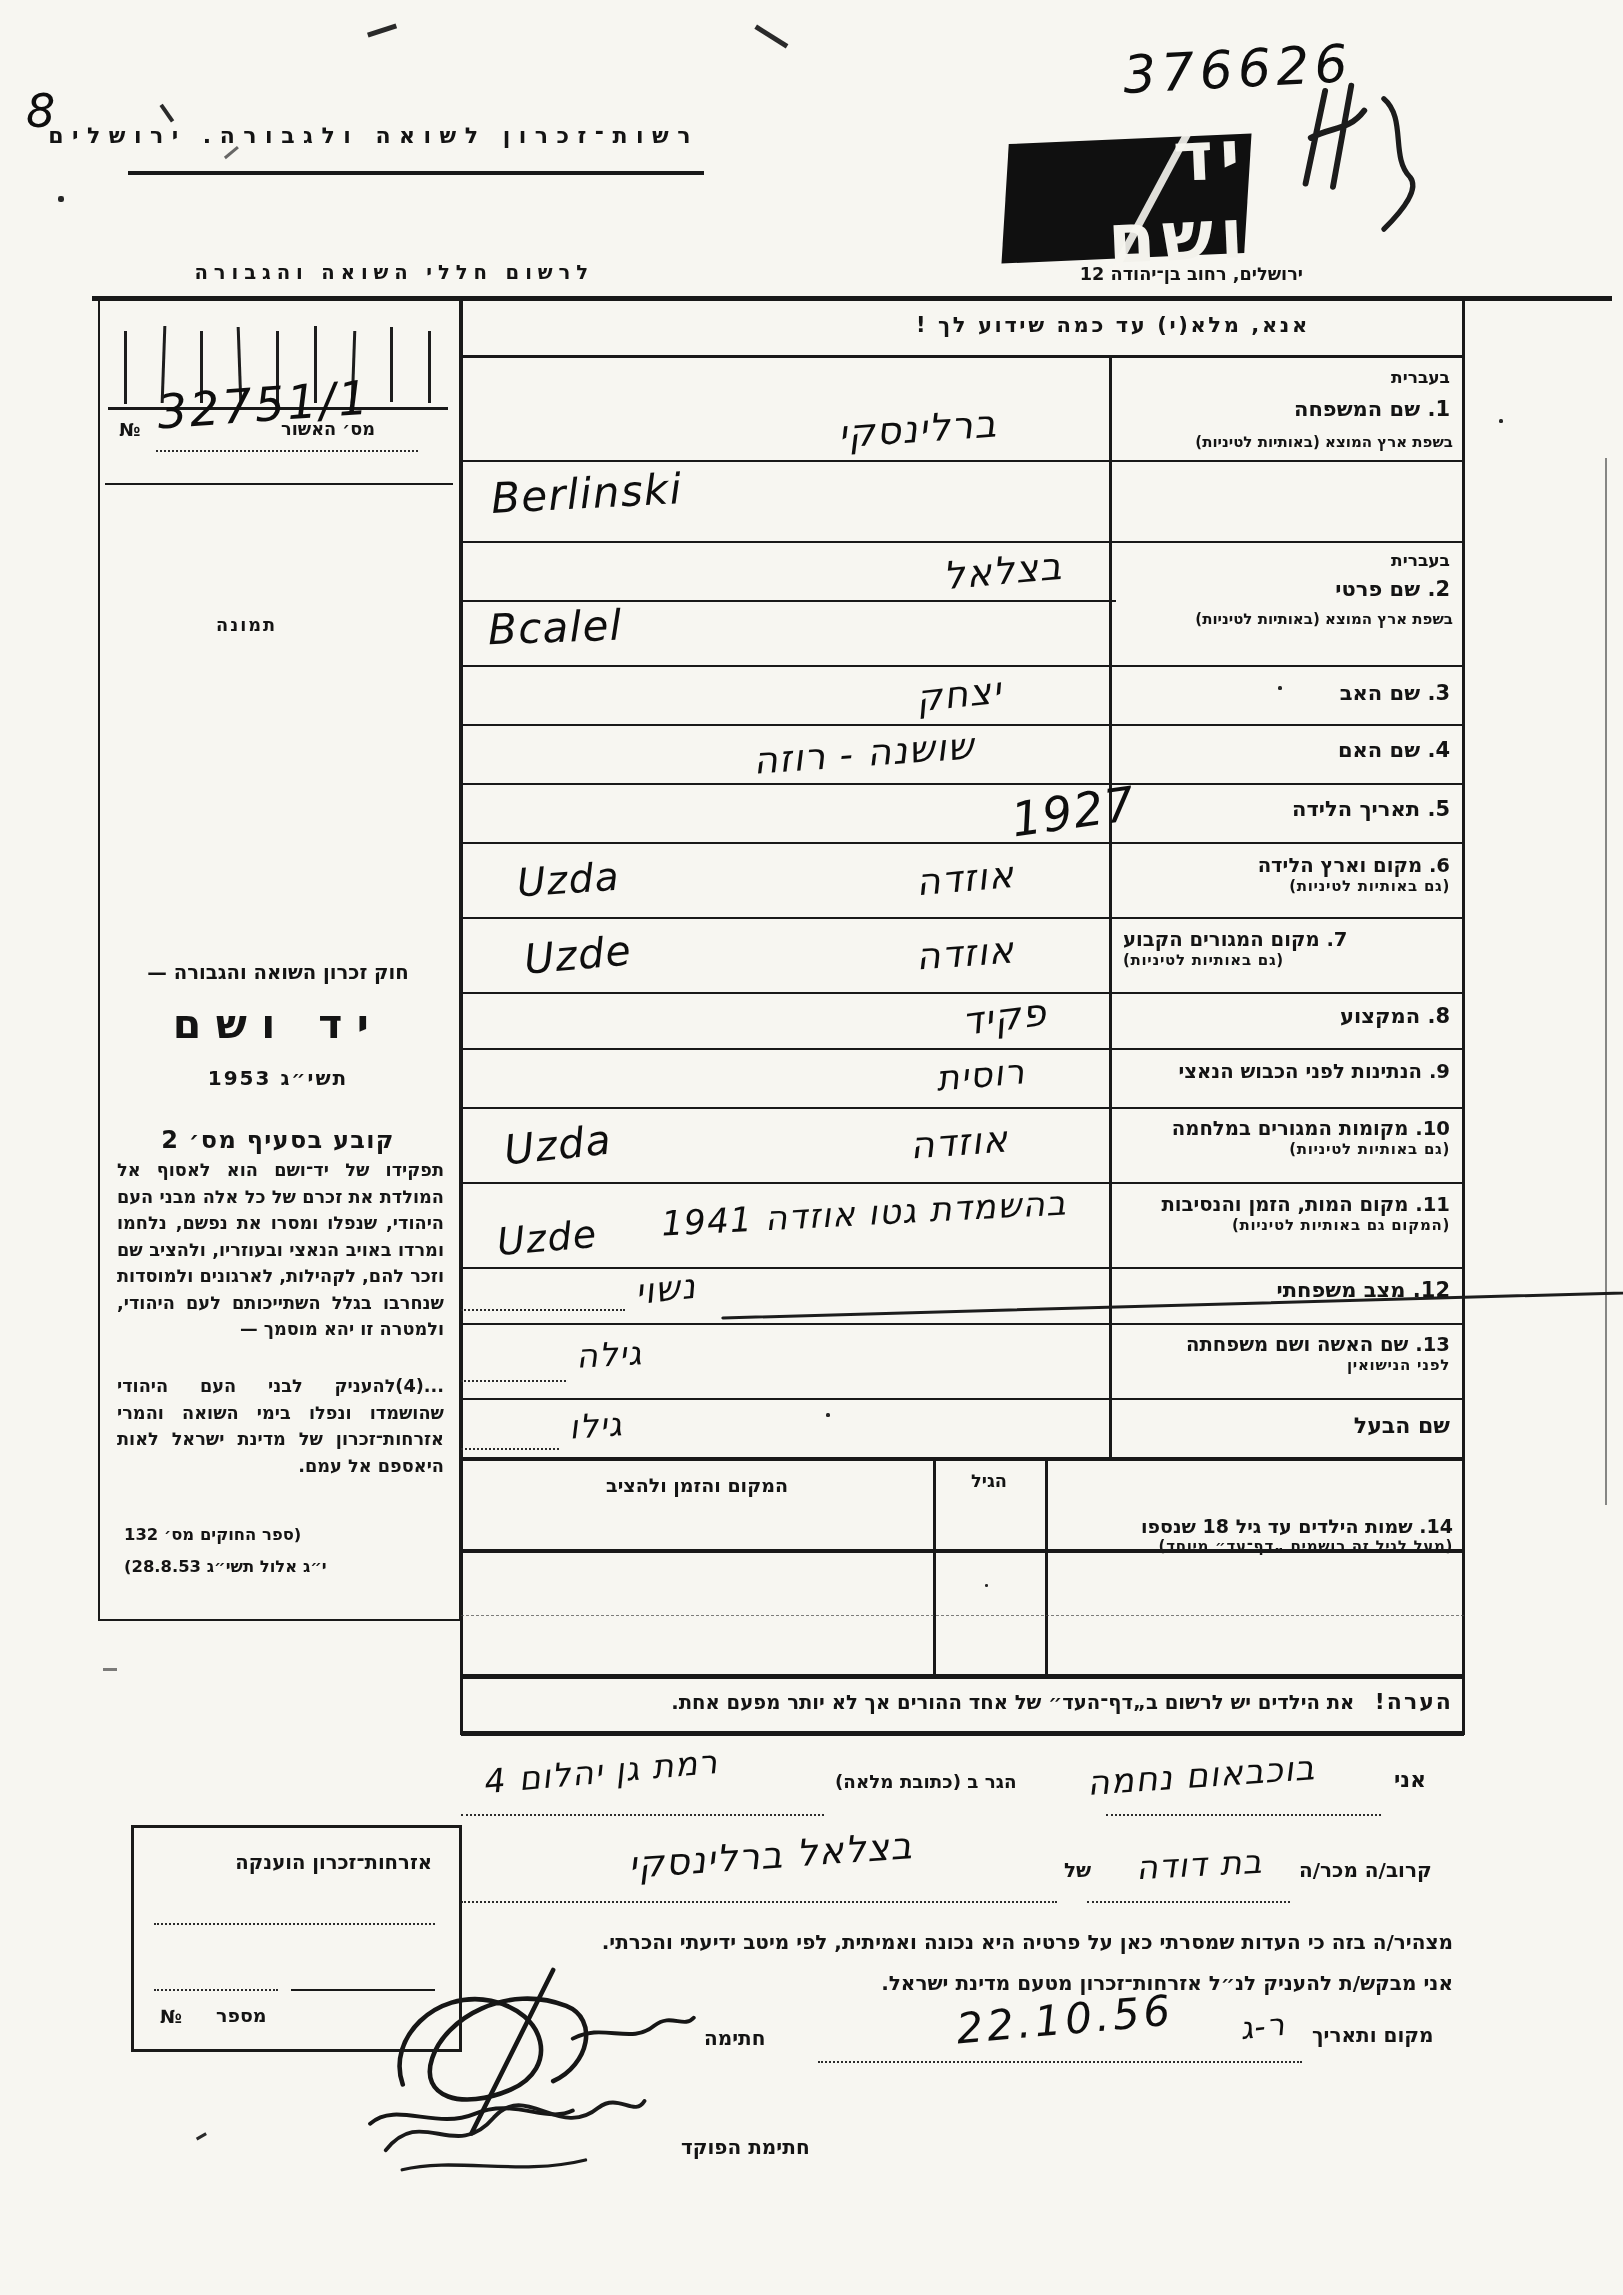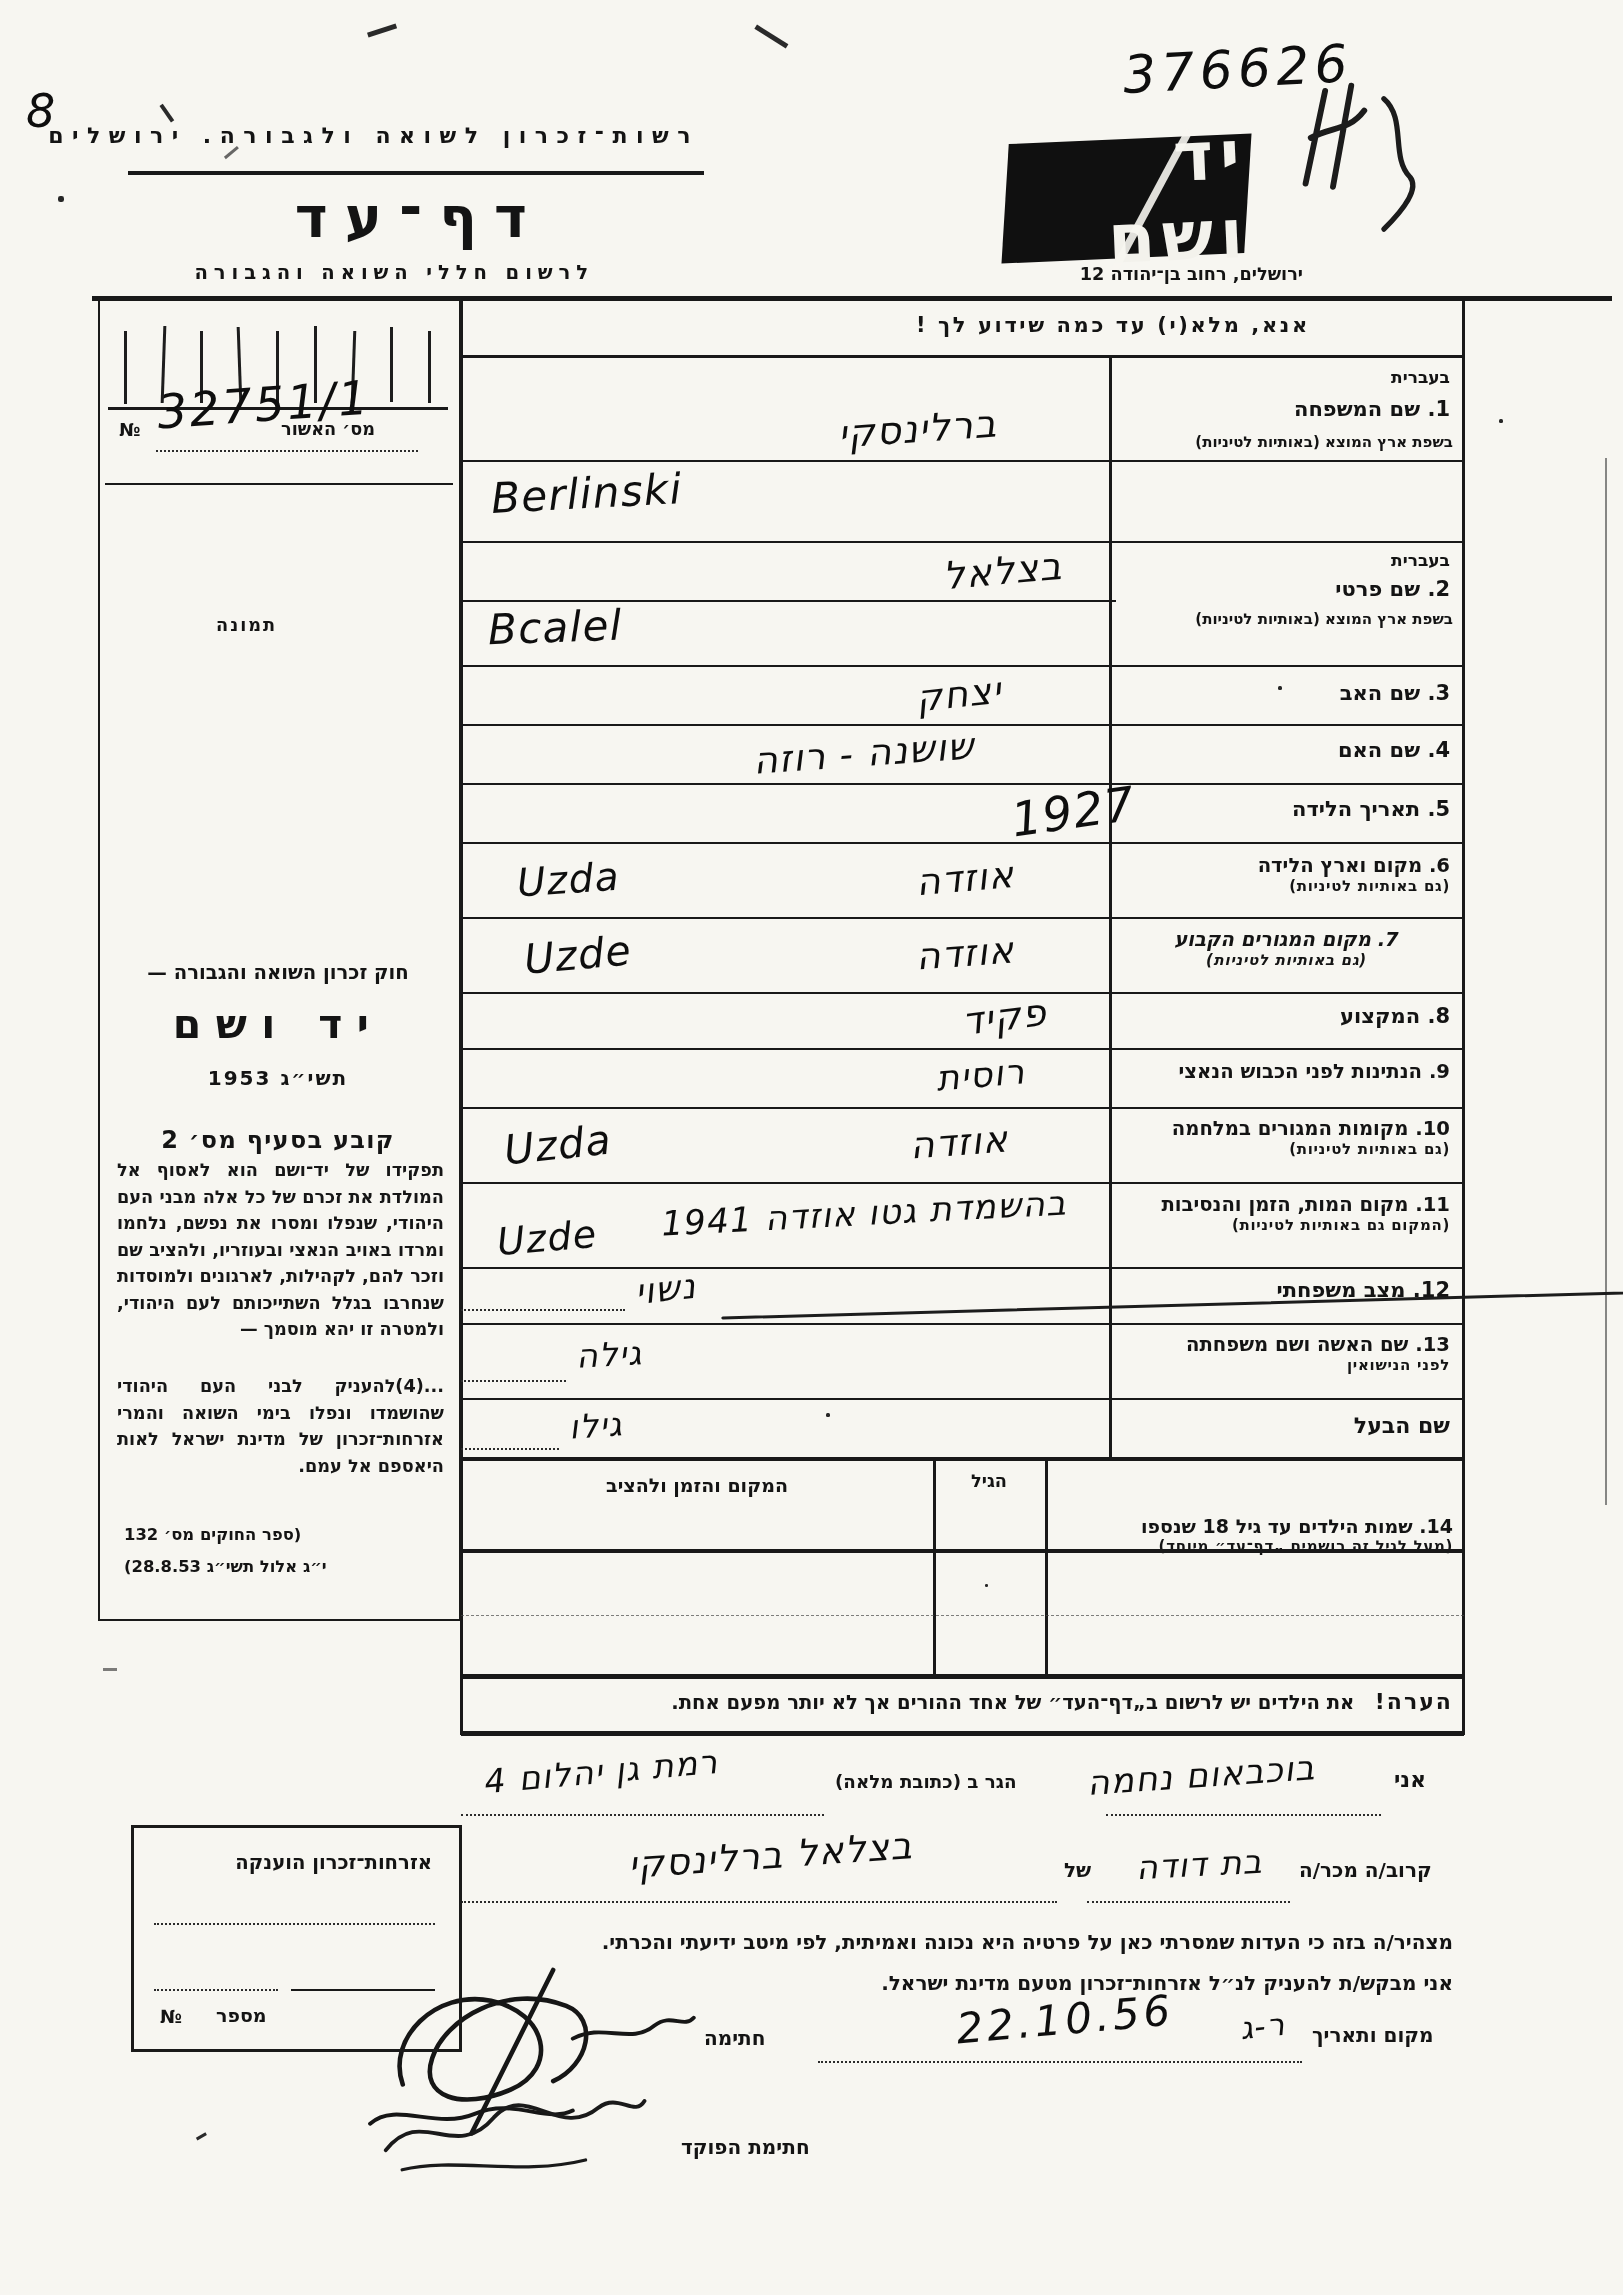--- a/index.html
+++ b/index.html
@@ -50,21 +50,20 @@
 
   <div class="hw" style="left:26px;top:84px;font-size:46px;">8</div>
   <div class="hw" style="left:1123px;top:39px;font-size:52px;letter-spacing:5.2px;transform:rotate(-3deg);">376626</div>
   <svg style="left:1286px;top:79px;" width="137" height="183" viewBox="0 0 210 280">
     <path d="M60,18 L30,160 M100,10 L72,165 M38,90 C70,72 96,80 120,48" stroke="#1c1c1c" stroke-width="9" fill="none" stroke-linecap="round"></path>
     <path d="M150,30 C185,60 160,120 190,150 C205,168 180,200 150,230" stroke="#1c1c1c" stroke-width="8" fill="none" stroke-linecap="round"></path>
   </svg>
 
   <div class="print" style="left:131px;top:123px;width:568px;font-size:22px;letter-spacing:8.5px;text-align:center;">רשות־זכרון לשואה ולגבורה. ירושלים</div>
   <div class="rule" style="left:128px;top:171px;width:576px;height:3.9px;"></div>
-  <div class="print" style="left:308px;top:185px;width:236px;font-size:56px;letter-spacing:17px;text-align:center;">דף־עד</div>
   <div class="print" style="left:254px;top:261px;width:340px;font-size:19.6px;letter-spacing:5.9px;text-align:center;">לרשום חללי השואה והגבורה</div>
 
   <div id="logo">
     <span class="lg">יד ושם</span>
   </div>
   <div class="print" style="left:1001px;top:264px;width:302px;font-size:17.7px;text-align:right;">ירושלים, רחוב בן־יהודה 12</div>
 
   <div class="rule" style="left:92px;top:296px;width:1520px;height:5.2px;"></div>
   <div class="rule" style="left:1462px;top:298px;width:3.3px;height:1437px;"></div>
   <div class="rule" style="left:460px;top:298px;width:3.3px;height:1437px;"></div>
@@ -130,21 +129,21 @@
 
   <div class="print" style="left:1123px;top:797px;width:327px;font-size:21px;text-align:right;"><span>5.</span> <span>תאריך הלידה</span></div>
   <div class="hw hwltr" style="left:1011px;top:784px;font-size:47px;transform:rotate(-8deg);">1927</div>
   <div class="rule" style="left:461px;top:842px;width:1003px;height:2px;"></div>
 
   <div class="print" style="left:1123px;top:854px;width:327px;font-size:19.6px;text-align:right;"><span>6.</span> <span>מקום וארץ הלידה</span><span class="sub">(גם באותיות לטיניות)</span></div>
   <div class="hw" style="left:916px;top:857px;font-size:37px;transform:rotate(-5deg);">אוזדה</div>
   <div class="hw hwltr" style="left:517px;top:857px;font-size:39px;transform:rotate(-4deg);">Uzda</div>
   <div class="rule" style="left:461px;top:917px;width:1003px;height:2px;"></div>
 
-  <div class="print" style="left:1123px;top:928px;width:327px;font-size:19.6px;text-align:center;font-style:italic;"><span>7.</span> <span>מקום המגורים הקבוע</span><span class="sub">(גם באותיות לטיניות)</span></div>
+  <div class="print" style="left:1123px;top:928px;width:327px;font-size:19.6px;text-align:left;"><span>7.</span> <span>מקום המגורים הקבוע</span><span class="sub">(גם באותיות לטיניות)</span></div>
   <div class="hw" style="left:916px;top:932px;font-size:37px;transform:rotate(-4deg);">אוזדה</div>
   <div class="hw hwltr" style="left:524px;top:931px;font-size:41px;transform:rotate(-5deg);">Uzde</div>
   <div class="rule" style="left:461px;top:992px;width:1003px;height:2px;"></div>
 
   <div class="print" style="left:1123px;top:1004px;width:327px;font-size:21px;text-align:right;"><span>8.</span> <span>המקצוע</span></div>
   <div class="hw" style="left:962px;top:995px;font-size:38px;transform:rotate(-7deg);">פקיד</div>
   <div class="rule" style="left:461px;top:1048px;width:1003px;height:2px;"></div>
 
   <div class="print" style="left:1123px;top:1060px;width:327px;font-size:19.6px;text-align:right;"><span>9.</span> <span>הנתינות לפני הכבוש הנאצי</span></div>
   <div class="hw" style="left:936px;top:1055px;font-size:35px;transform:rotate(-5deg);">רוסית</div>

